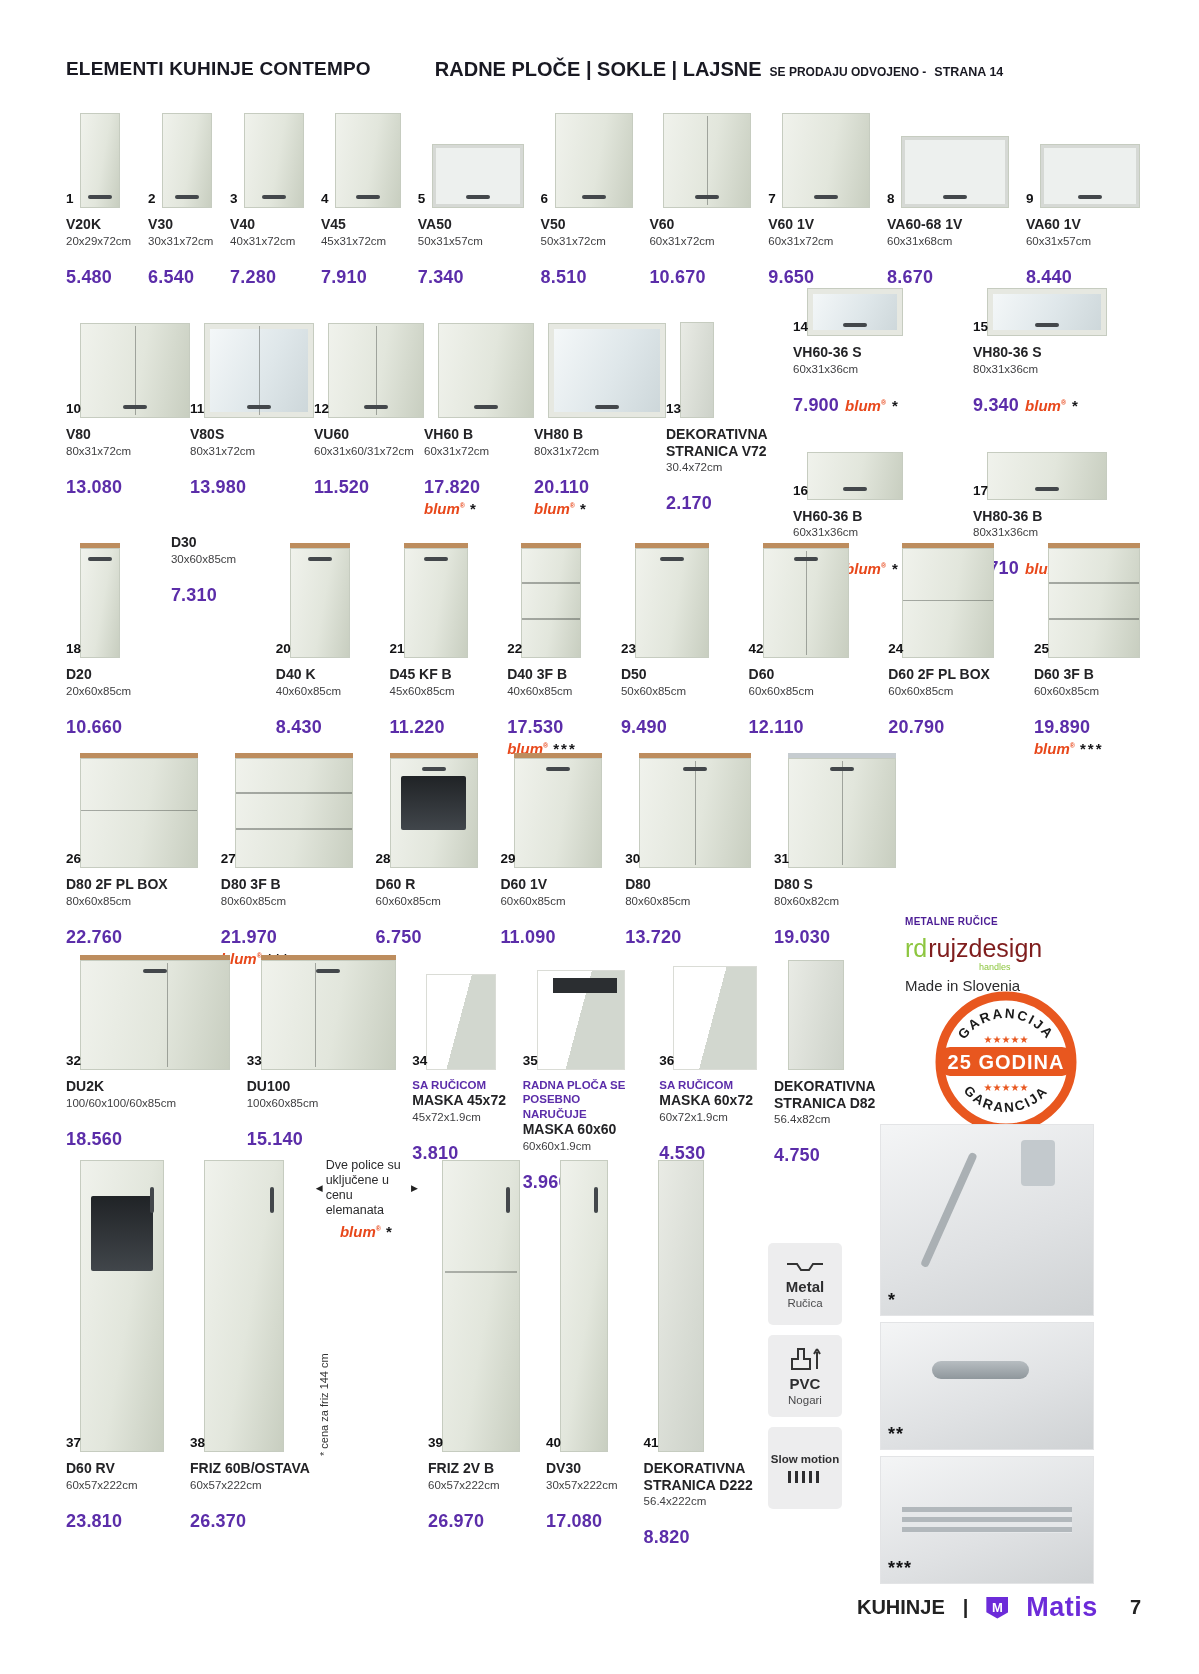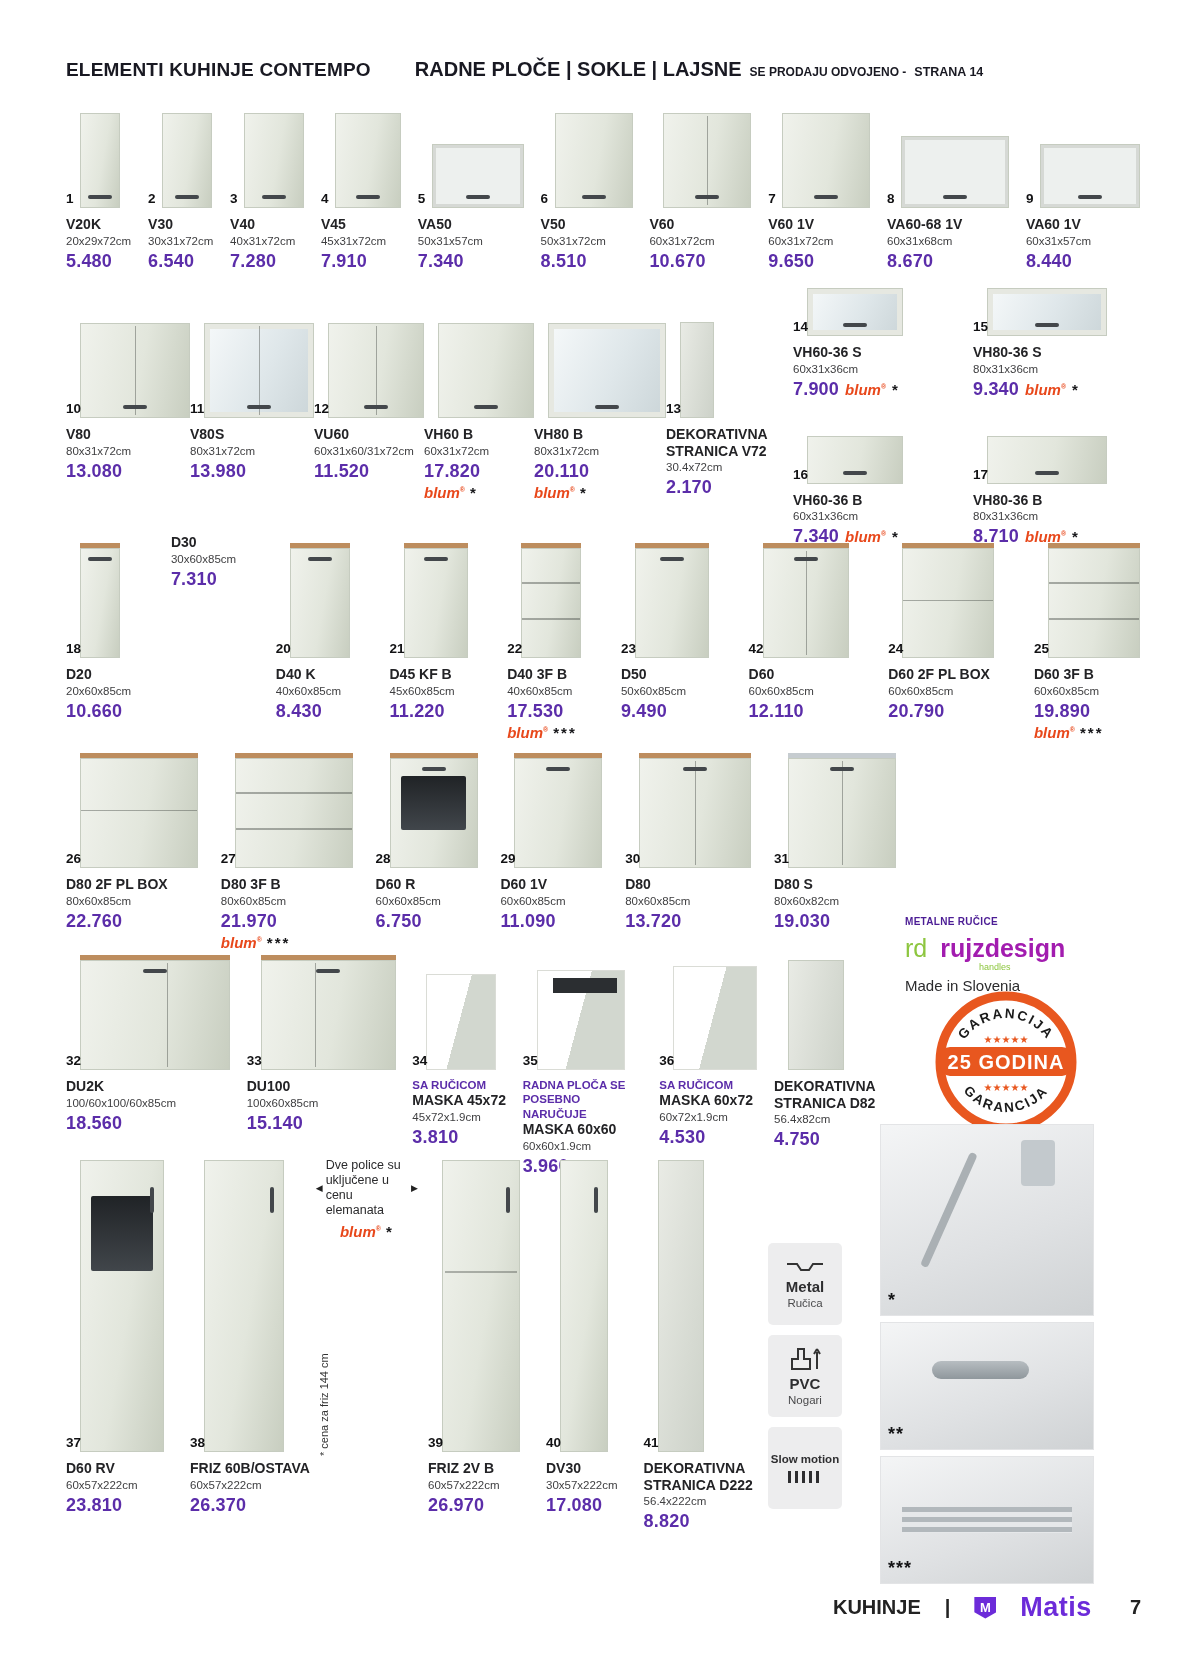--- a/index.html
+++ b/index.html
@@ -1,20 +1,20 @@
 <!DOCTYPE html>
 <html><head>
 <meta charset="utf-8">
 <style>
   html,body{margin:0;padding:0}
   body{width:1199px;height:1674px;position:relative;background:#fff;overflow:hidden;
        font-family:"Liberation Sans","DejaVu Sans",sans-serif;color:#1d1d1f}
 
   
-  #header{position:absolute;left:66px;top:58px;right:56px;display:flex;align-items:center;gap:44px}
+  #header{position:absolute;left:66px;top:58px;right:56px;display:flex;align-items:flex-start;gap:64px}
   .title-left{font-size:19px;font-weight:800;letter-spacing:.2px;color:#191922}
   .title-right{display:flex;align-items:baseline;gap:8px;white-space:nowrap}
   .title-right-main{font-size:20px;font-weight:800;color:#191922}
   .title-right-small{font-size:12px;font-weight:700;color:#191922}
   .title-right-page{font-size:12.5px;font-weight:800;color:#191922}
 
   
   [data-row]{position:absolute;display:flex;justify-content:space-between}
   #r0{left:66px;top:96px;width:1074px}
   #r1{left:66px;top:300px;width:708px}
@@ -31,21 +31,21 @@
   #r0 .imgbox{height:112px}
   #r1 .imgbox{height:118px}
   #r2 .imgbox{height:66px}
   #r3 .imgbox{height:124px}
   #r4 .imgbox{height:124px}
   #r5 .imgbox{height:120px}
   #row6wrap .imgbox{height:300px}
   .num{position:absolute;left:0;bottom:2px;font-size:13.5px;font-weight:800;color:#121214}
   .name{font-size:14px;font-weight:600;max-width:122px;line-height:1.18;color:#232326}
   .dims{font-size:11.5px;color:#3e3e40;margin-top:2px}
-  .priceline{margin-top:4px;display:flex;align-items:center;gap:6px}
+  .priceline{margin-top:20px;display:flex;align-items:center;gap:6px}
   .price{font-size:18px;font-weight:800;color:#5b2da9;letter-spacing:.2px}
   .brandline{margin-top:2px;display:flex;align-items:center;gap:5px}
   .blum{color:#e8481b;font-weight:800;font-style:italic;font-size:15px;white-space:nowrap}
   .blum::after{content:"\00ae";font-size:7px;vertical-align:super;font-style:normal}
   .stars{font-size:15px;font-weight:800;letter-spacing:2px;color:#17171a;white-space:nowrap}
   .pre{font-size:11.5px;font-weight:700;color:#5b2da9;line-height:1.25;max-width:120px}
 
   
   .cab{position:relative;box-sizing:border-box;border:1px solid #c6ccc0;
        background:linear-gradient(100deg,#f0f2ec 0%,#e2e6dc 55%,#c8cec0 100%)}
@@ -91,21 +91,21 @@
   .note-text{font-size:12.5px;color:#2a2a2c;text-align:left;line-height:1.2;font-weight:500}
   .note-brand{display:flex;justify-content:center;gap:5px;margin-top:5px;align-items:center}
   .vnote{writing-mode:vertical-rl;transform:rotate(180deg);font-size:11px;color:#333;
          margin-top:46px;margin-left:2px;height:170px}
 
   
   #metalne{position:absolute;left:905px;top:916px;width:235px}
   .met-title{font-size:10px;font-weight:800;letter-spacing:.3px;color:#4c1d95}
   .met-logo{margin-top:9px;font-size:25px;line-height:1}
   .met-rd{color:#8dc63f;font-weight:400}
-  .met-brand{color:#a21caf;font-weight:700;margin-left:13px}
+  .met-brand{color:#7f1d1d;font-weight:400;margin-left:1px}
   .met-handles{font-size:9px;color:#8dc63f;margin-left:74px;margin-top:1px}
   .met-made{font-size:15px;margin-top:5px;color:#2b2b2d}
 
   
   #gar{position:absolute;left:898px;top:988px;width:215px;text-align:center}
   #gar svg{display:block;margin:0 auto}
   .blum-big{font-size:30px}
   #blumline{margin-top:8px}
   .mech-title{font-size:16px;font-weight:800;letter-spacing:1.5px;margin-top:2px;color:#1c1c1e}
 
@@ -123,21 +123,21 @@
   .photo{position:relative;background:linear-gradient(160deg,#f4f5f6,#dfe1e3 60%,#cfd2d4);border:1px solid #e3e4e6}
   .photo.p1{height:190px}.photo.p2{height:126px}.photo.p3{height:126px}
   .photo .star{position:absolute;left:7px;bottom:4px;font-size:18px;font-weight:800;color:#141416;letter-spacing:1px}
   .p1::before{content:"";position:absolute;left:30%;top:12%;width:8px;height:65%;background:#aab0b4;transform:rotate(24deg);border-radius:4px}
   .p1::after{content:"";position:absolute;right:18%;top:8%;width:34px;height:46px;background:#c3c9cd;border-radius:4px}
   .p2::before{content:"";position:absolute;left:24%;top:30%;width:46%;height:18px;background:linear-gradient(#b7bdc1,#8f979c);border-radius:9px}
   .p3::before{content:"";position:absolute;left:10%;right:10%;top:40%;height:26px;
       background:repeating-linear-gradient(180deg,#b2b8bc 0 5px,#e6e8ea 5px 10px)}
 
   
-  #footer{position:absolute;right:58px;top:1592px;display:flex;align-items:center;gap:24px}
+  #footer{position:absolute;right:58px;top:1592px;display:flex;align-items:center;gap:18px}
   .f-section{font-size:20px;font-weight:800;color:#222}
   .f-div{font-size:20px;color:#222;font-weight:600}
   .matis-icon{width:22px;height:22px;background:#6c2bd9;color:#fff;display:flex;align-items:center;
       justify-content:center;font-weight:800;font-size:13px;clip-path:polygon(0 0,100% 0,100% 72%,50% 100%,0 72%)}
   .f-brand{font-size:27px;font-weight:800;color:#6c2bd9;letter-spacing:.5px}
   .f-page{font-size:20px;font-weight:700;margin-left:14px;color:#222}
 </style>
 </head>
 <body>
 

